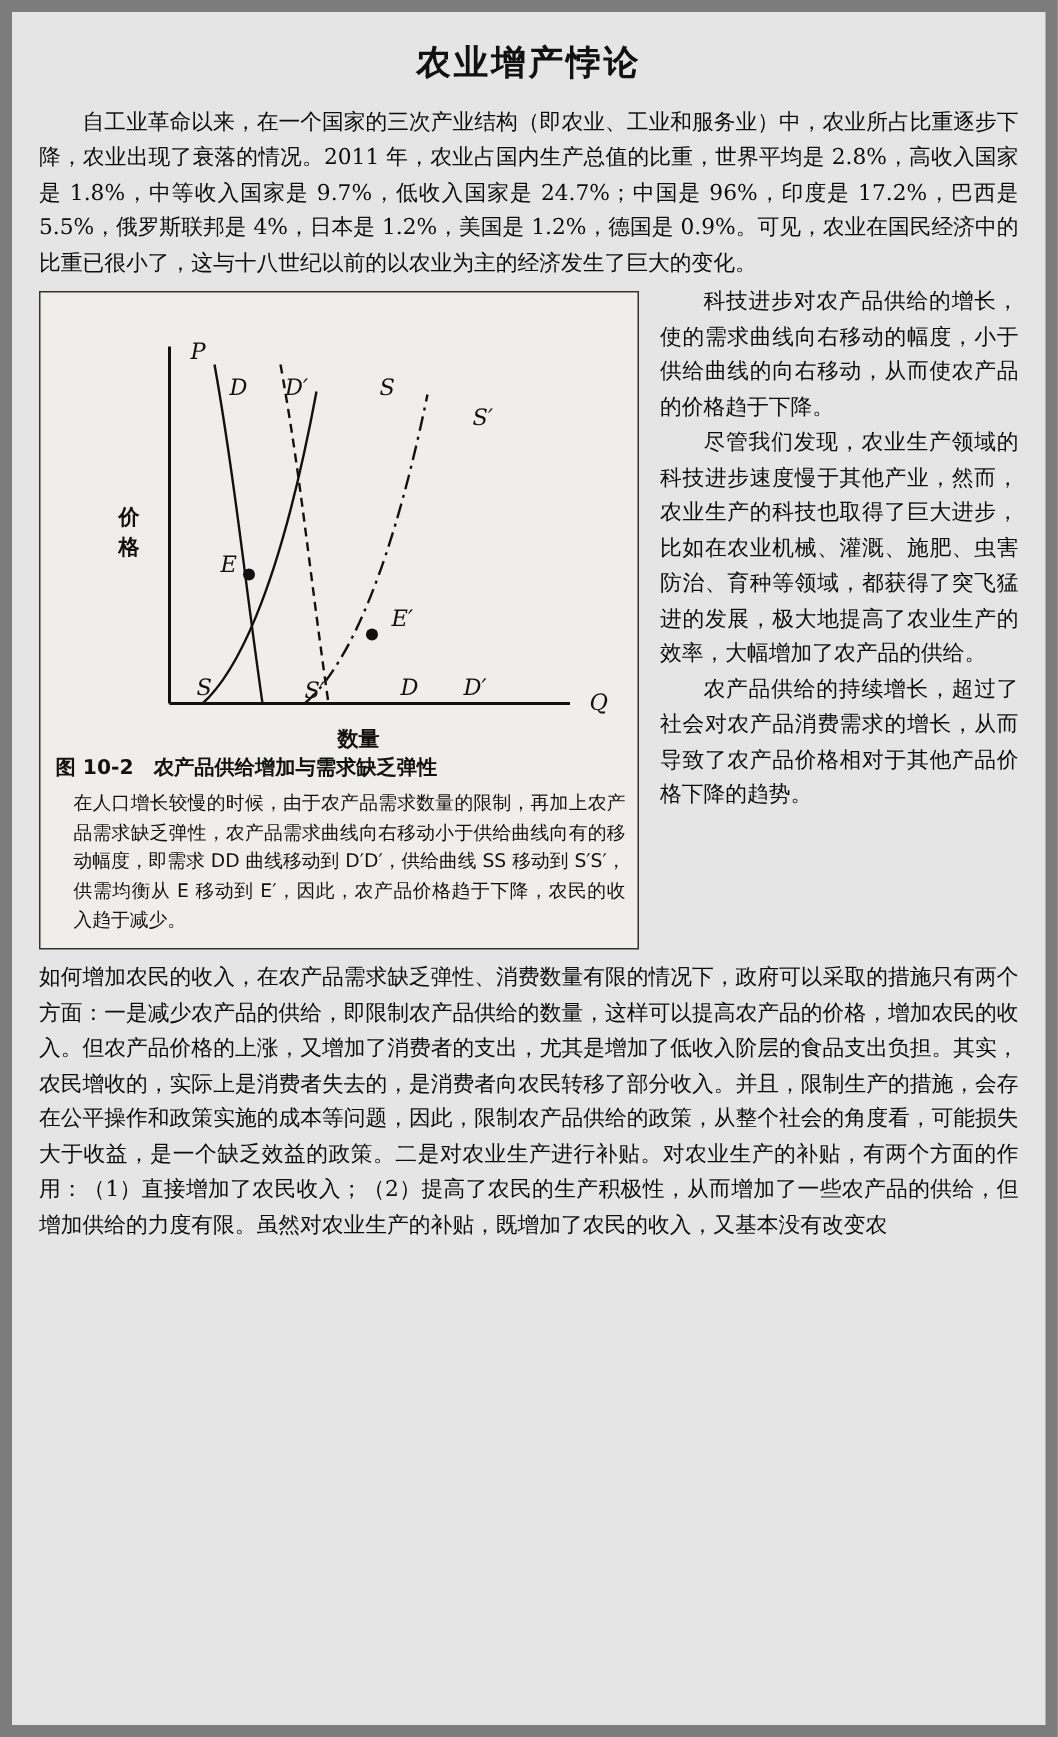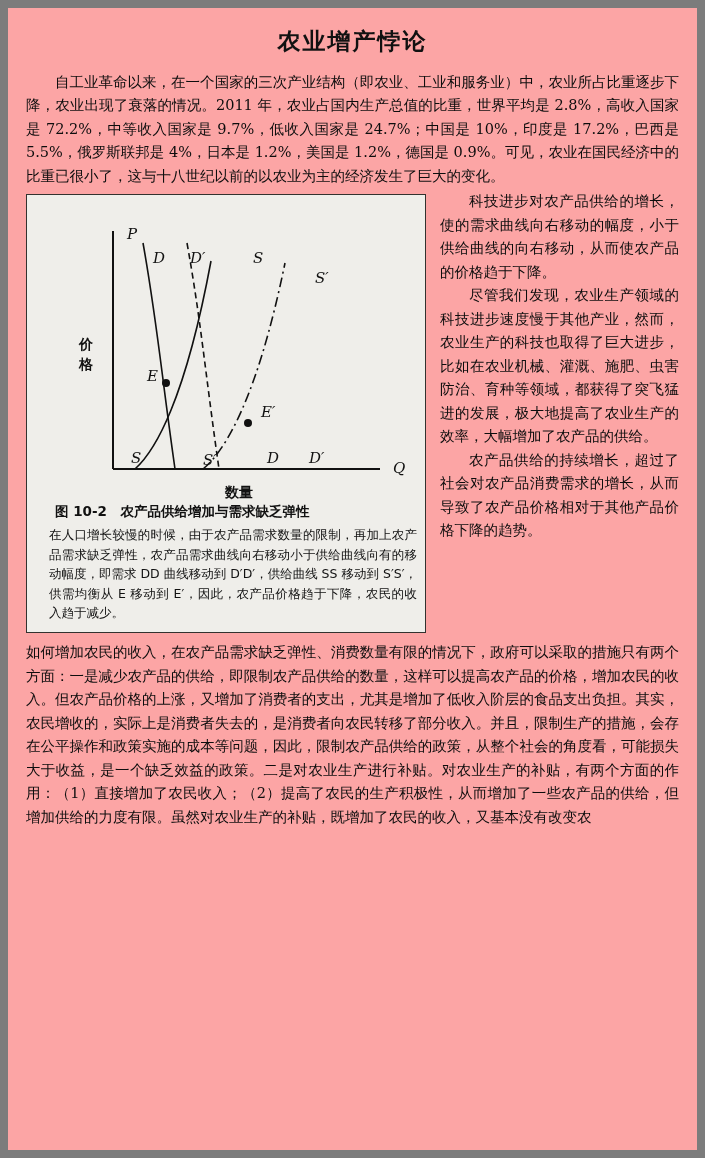--- a/index.html
+++ b/index.html
@@ -12,21 +12,21 @@
     height: 1158px;
     overflow: hidden;
     font-family: "DejaVu Sans", "Liberation Sans", sans-serif;
   }
   .page {
     position: absolute;
     left: 8px;
     top: 8px;
     width: 689px;
     height: 1142px;
-    background: #fca5a5;
+    background: #e5e5e5;
     box-sizing: border-box;
     padding: 14px 18px 10px 18px;
     overflow: hidden;
   }
   .title {
     text-align: center;
     font-family: "DejaVu Serif", "Liberation Serif", serif;
     font-weight: bold;
     font-size: 23px;
     letter-spacing: 2px;
@@ -58,21 +58,21 @@
   }
   .chart {
     position: relative;
     width: 382px;
     height: 300px;
   }
   .cap-title {
     font-family: "DejaVu Sans", "Liberation Sans", sans-serif;
     font-weight: bold;
     font-size: 13.5px;
-    margin: 2px 0 4px 20px;
+    margin: 2px 0 4px 2px;
     color: #111;
   }
   .cap-body {
     font-family: "DejaVu Sans", "Liberation Sans", sans-serif;
     font-size: 12.5px;
     line-height: 1.55;
     margin: 0 0 2px 14px;
     color: #111;
     text-align: justify;
   }
@@ -103,21 +103,21 @@
     font-weight: bold;
   }
 </style>
 </head>
 <body>
 
 <div class="page">
 
   <div class="title">农业增产悖论</div>
 
-  <p class="body">自工业革命以来，在一个国家的三次产业结构（即农业、工业和服务业）中，农业所占比重逐步下降，农业出现了衰落的情况。2011 年，农业占国内生产总值的比重，世界平均是 2.8%，高收入国家是 72.2%，中等收入国家是 9.7%，低收入国家是 24.7%；中国是 10%，印度是 17.2%，巴西是 5.5%，俄罗斯联邦是 4%，日本是 1.2%，美国是 1.2%，德国是 0.9%。可见，农业在国民经济中的比重已很小了，这与十八世纪以前的以农业为主的经济发生了巨大的变化。</p>
+  <p class="body">自工业革命以来，在一个国家的三次产业结构（即农业、工业和服务业）中，农业所占比重逐步下降，农业出现了衰落的情况。2011 年，农业占国内生产总值的比重，世界平均是 2.8%，高收入国家是 1.8%，中等收入国家是 9.7%，低收入国家是 24.7%；中国是 96%，印度是 17.2%，巴西是 5.5%，俄罗斯联邦是 4%，日本是 1.2%，美国是 1.2%，德国是 0.9%。可见，农业在国民经济中的比重已很小了，这与十八世纪以前的以农业为主的经济发生了巨大的变化。</p>
 
   <div class="figblock">
 
     <div class="figure">
       <div class="chart">
         <svg width="382" height="300" viewBox="0 0 382 300">
 
           <line x1="78" y1="30" x2="78" y2="268" stroke="#111" stroke-width="2"></line>
           <line x1="78" y1="268" x2="345" y2="268" stroke="#111" stroke-width="2"></line>
 

